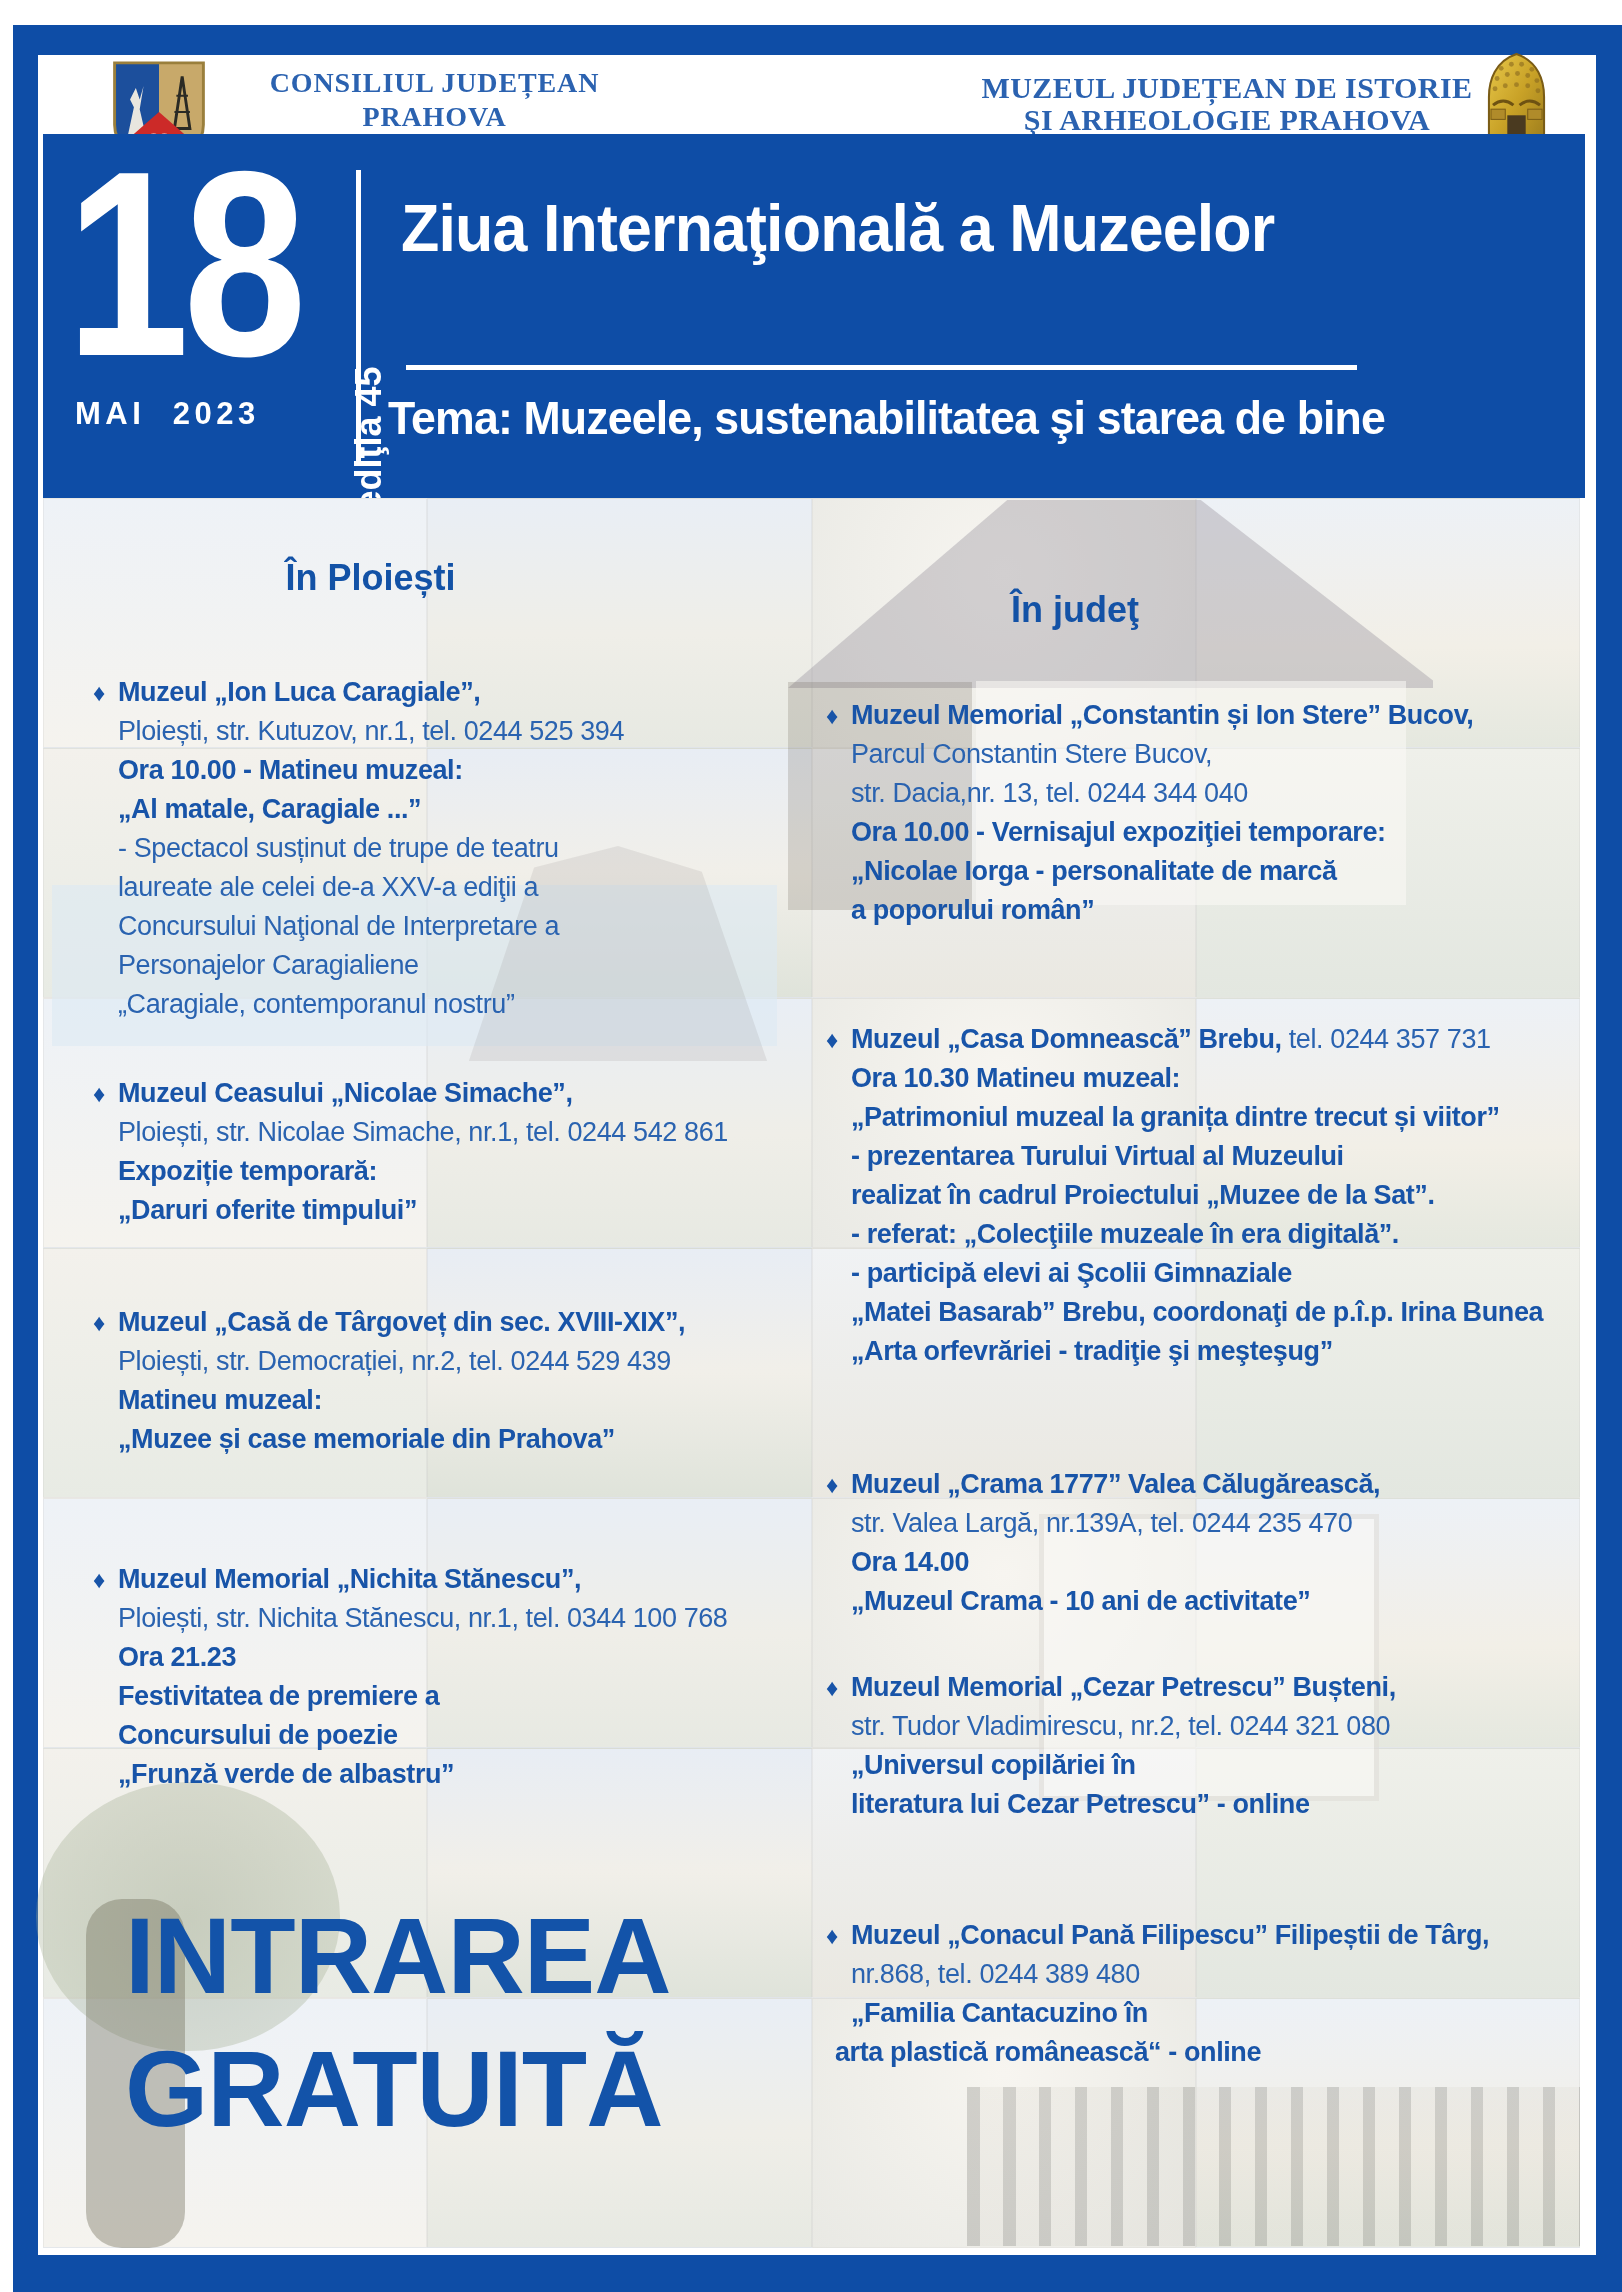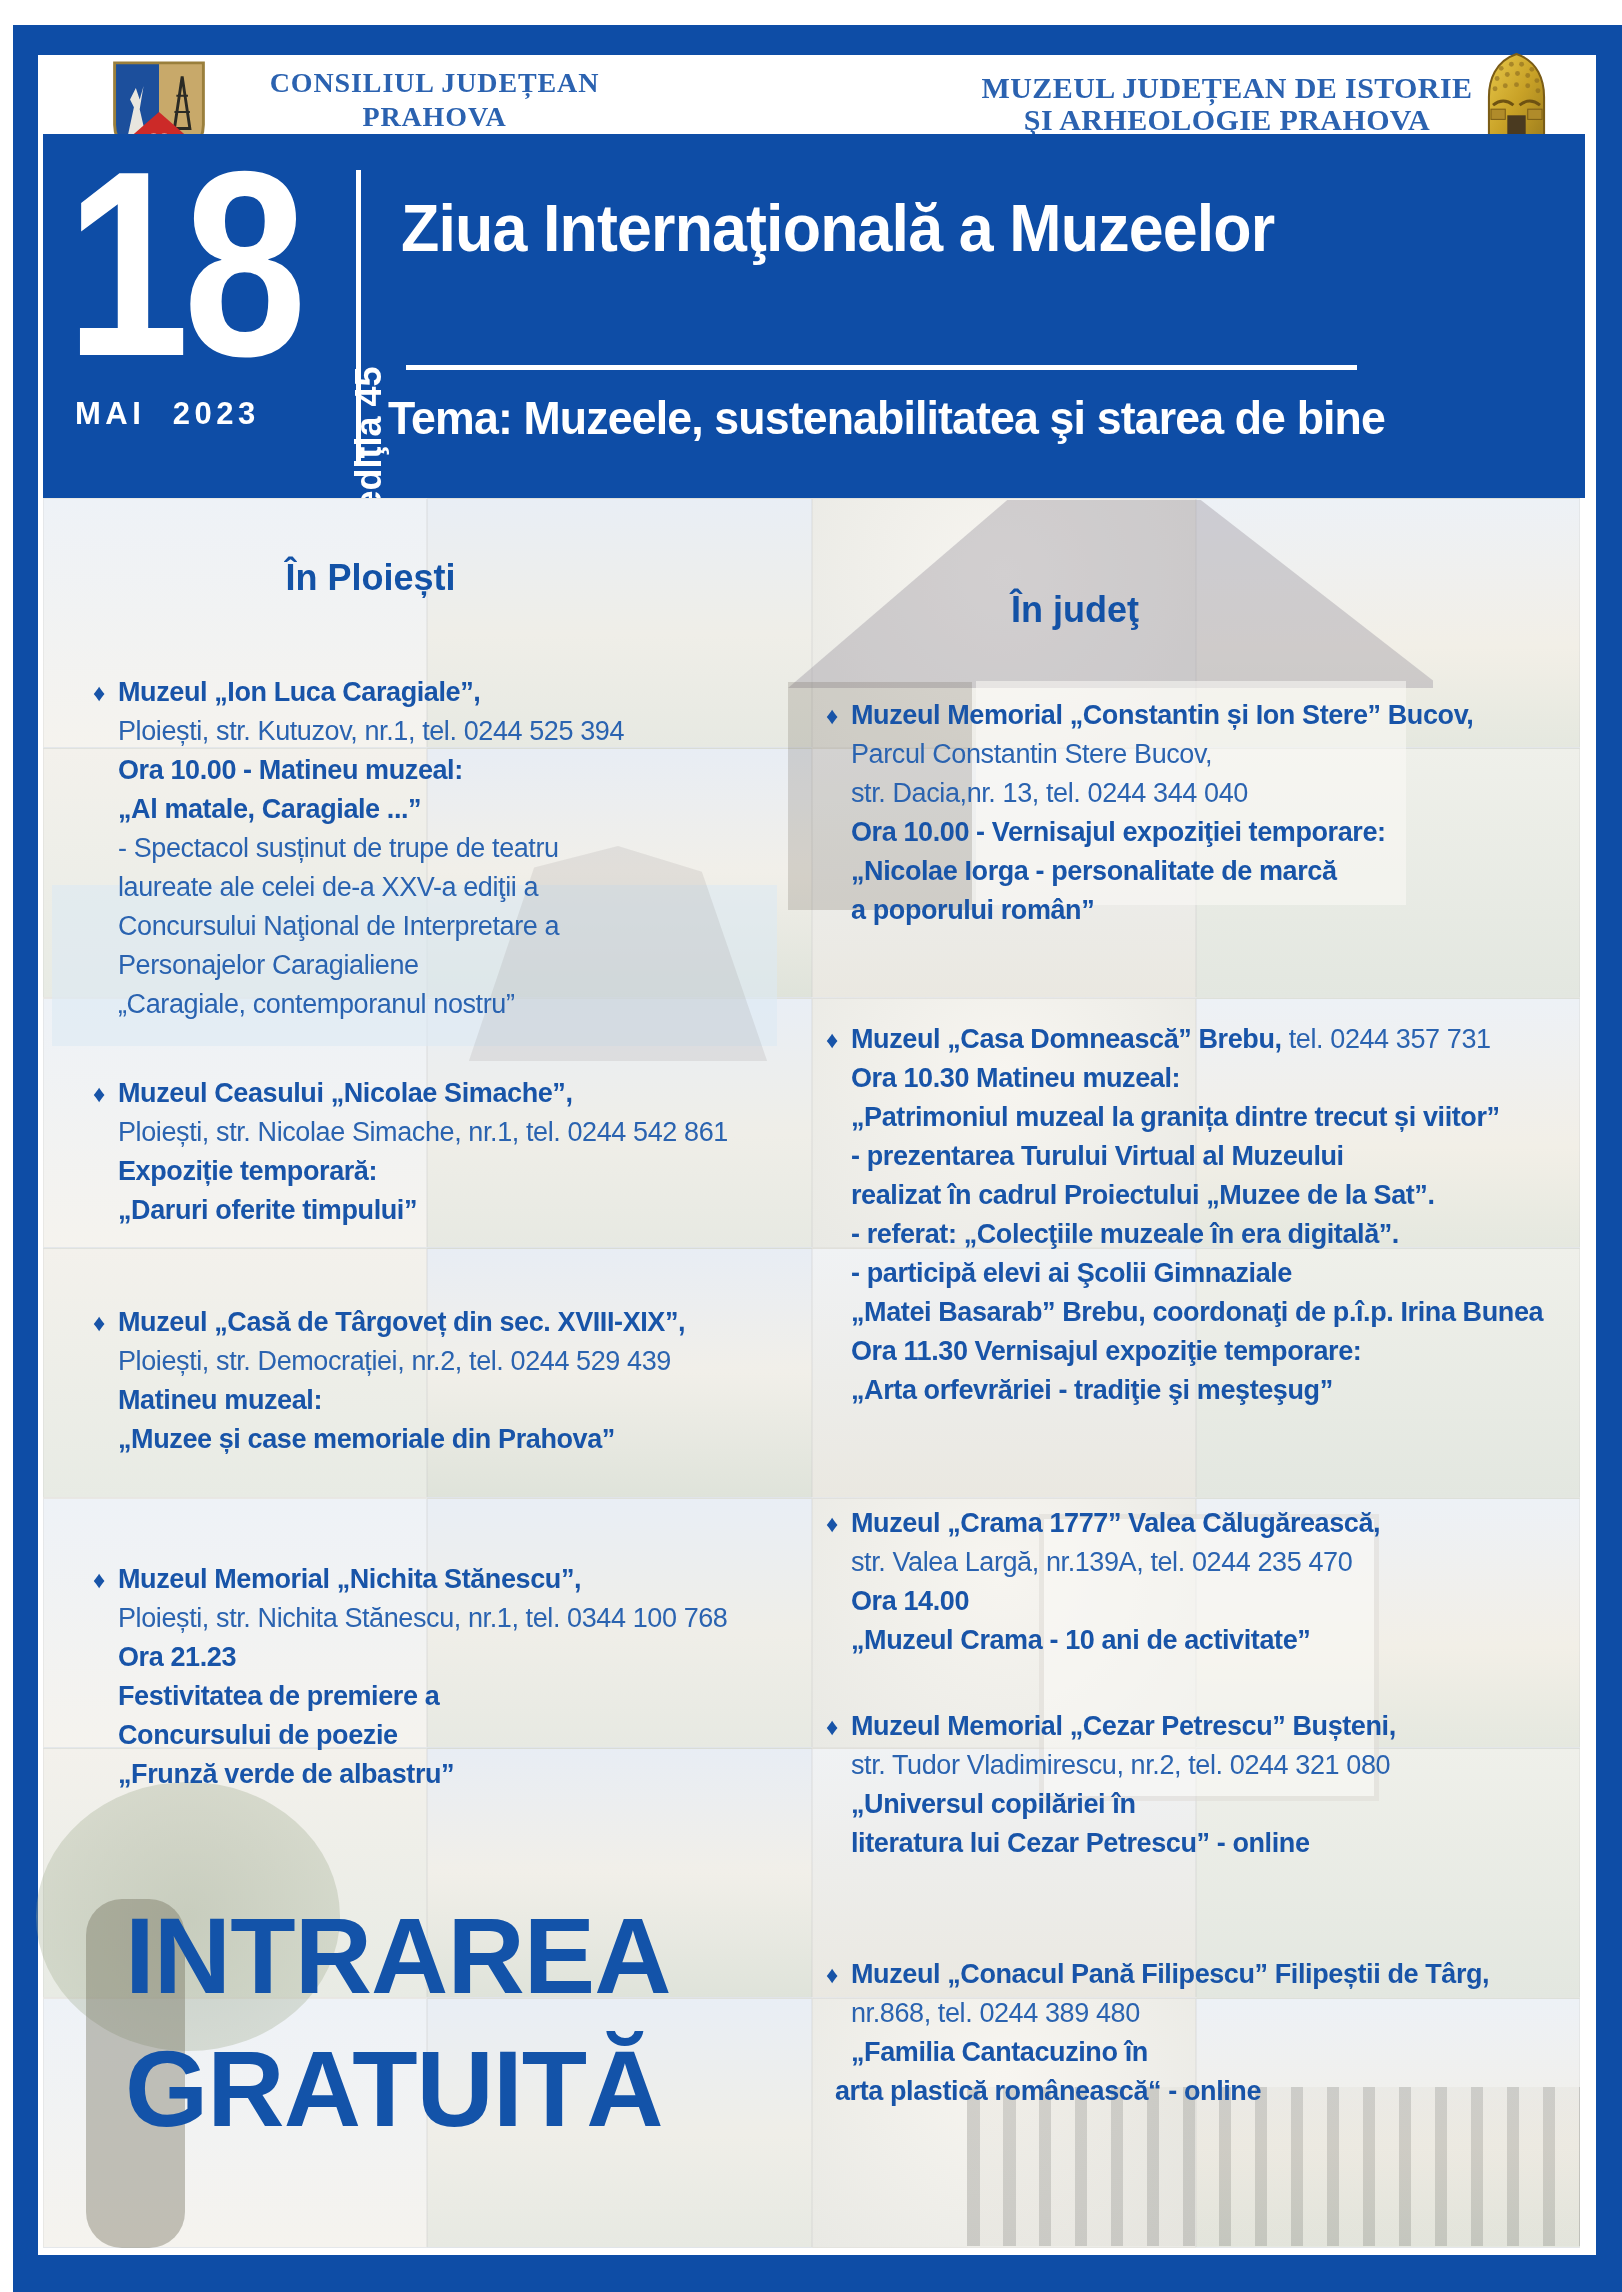--- a/index.html
+++ b/index.html
@@ -262,21 +262,20 @@
       </div>
       <div class="event">
         <div class="line"><span class="bullet">♦</span><span class="b">Muzeul „Casa Domnească” Brebu,</span><span class="r"> tel. 0244 357 731</span></div>
         <div class="line"><span class="b">Ora 10.30 Matineu muzeal:</span></div>
         <div class="line"><span class="b">„Patrimoniul muzeal la granița dintre trecut și viitor”</span></div>
         <div class="line"><span class="b">- prezentarea Turului Virtual al Muzeului</span></div>
         <div class="line"><span class="b">realizat în cadrul Proiectului „Muzee de la Sat”.</span></div>
         <div class="line"><span class="b">- referat: „Colecţiile muzeale în era digitală”.</span></div>
         <div class="line"><span class="b">- participă elevi ai Şcolii Gimnaziale</span></div>
         <div class="line"><span class="b">„Matei Basarab” Brebu, coordonaţi de p.î.p. Irina Bunea</span></div>
-        <div class="line"><span class="b">Ora 11.30 Vernisajul expoziţie temporare:</span></div>
         <div class="line"><span class="b">„Arta orfevrăriei  - tradiţie şi meşteşug”</span></div>
       </div>
       <div class="event">
         <div class="line"><span class="bullet">♦</span><span class="b">Muzeul „Crama 1777” Valea Călugărească,</span></div>
         <div class="line"><span class="r">str. Valea Largă, nr.139A, tel. 0244 235 470</span></div>
         <div class="line"><span class="b">Ora 14.00</span></div>
         <div class="line"><span class="b">„Muzeul Crama - 10 ani de activitate”</span></div>
       </div>
       <div class="event">
         <div class="line"><span class="bullet">♦</span><span class="b">Muzeul Memorial „Cezar Petrescu” Bușteni,</span></div>

